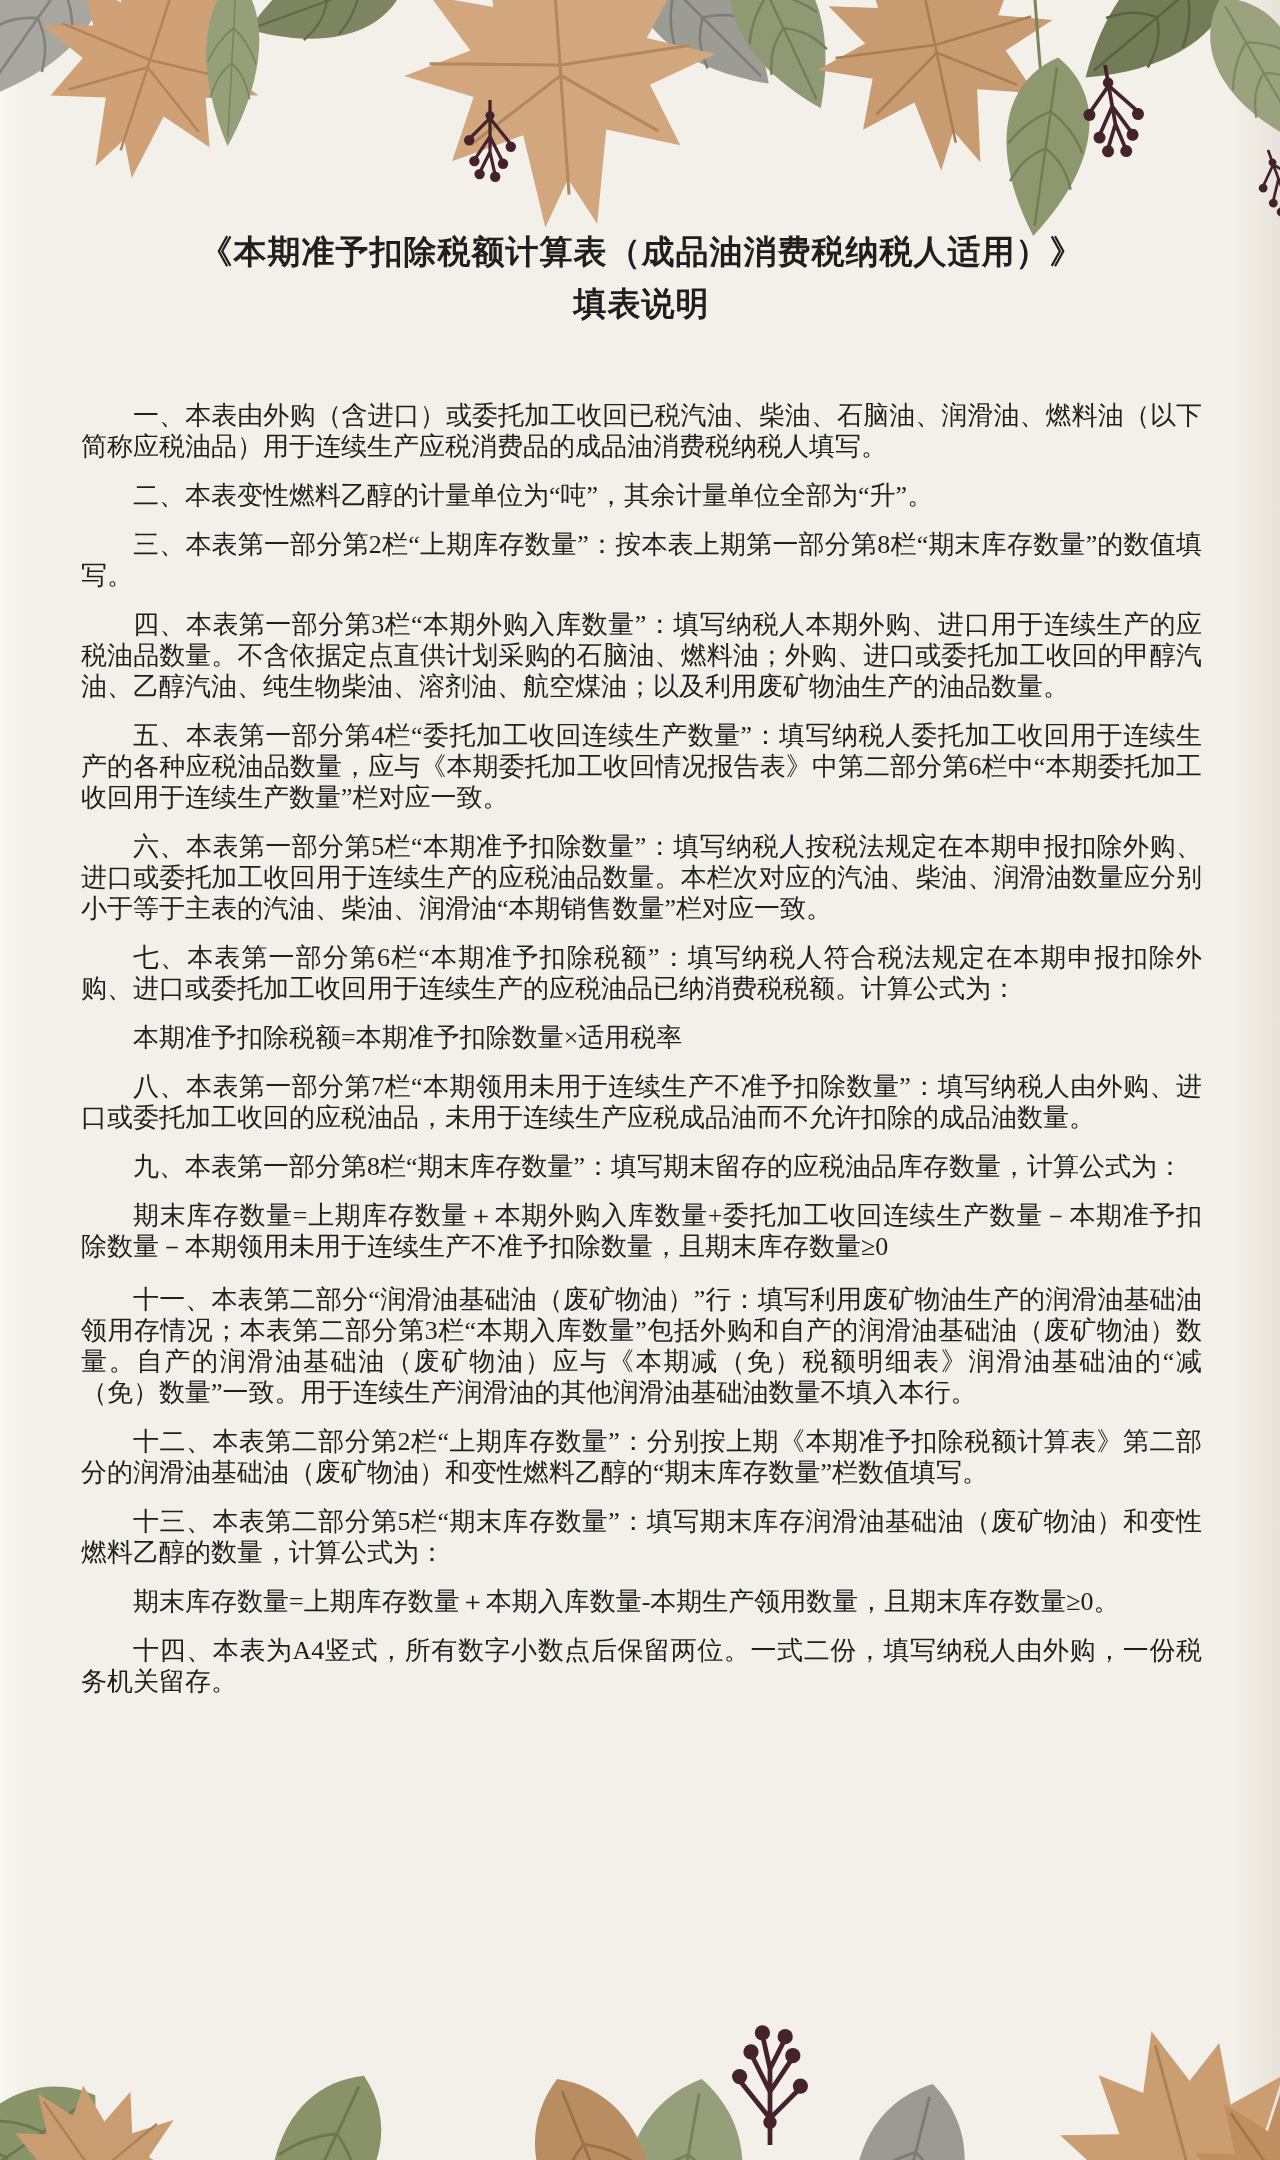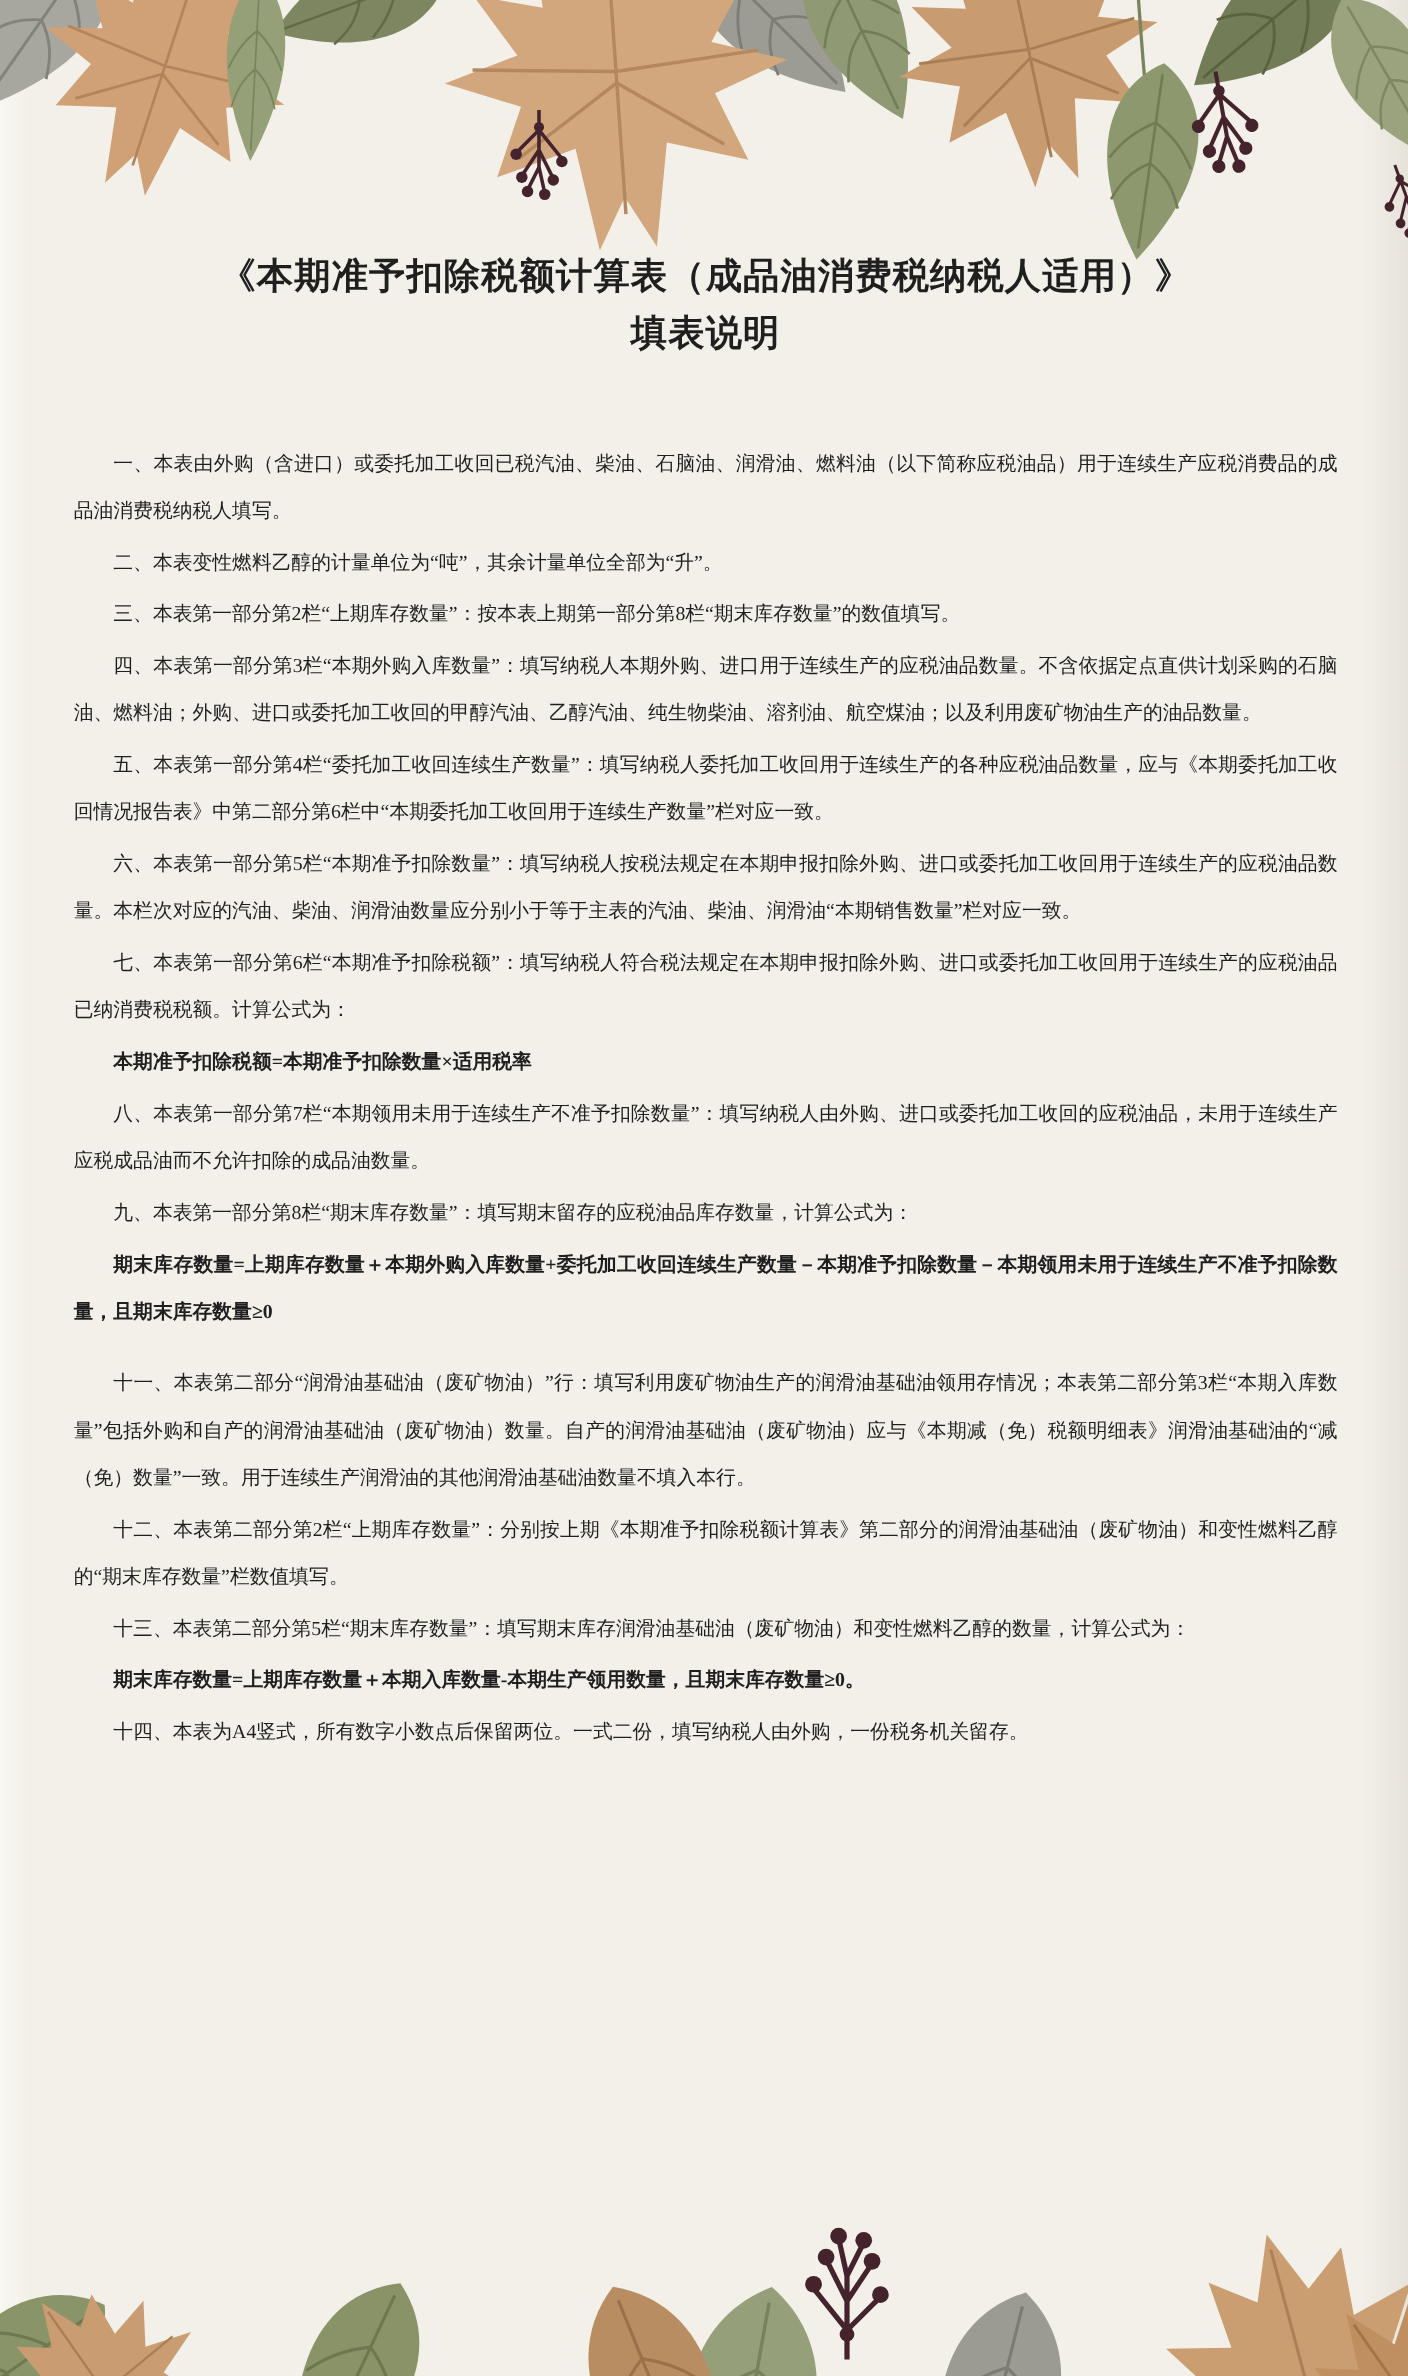--- a/index.html
+++ b/index.html
@@ -31,27 +31,27 @@
   }
   .title{
     text-align:center;
     font-weight:700;
     font-size:33px;
     line-height:52px;
     letter-spacing:1px;
   }
   .doc-body{margin-top:70px;}
   .doc-body p{
-    margin:4px;
-    font-size:18px;
-    line-height:43px;
+    margin:18px;
+    font-size:26px;
+    line-height:31px;
     text-indent:2em;
     text-align:justify;
   }
-  .doc-body p.bold{font-weight:700;}
+  .doc-body p.bold{font-weight:400;}
   .doc-body p.spaced{margin-top:22px;}
 </style>
 </head>
 <body>
 
 <div class="page">
 
   <div class="edge-left"></div>
   <div class="edge-right"></div>
 

